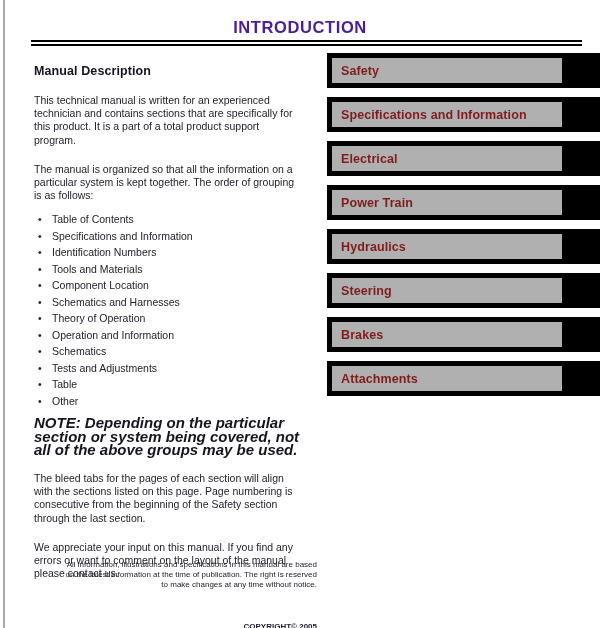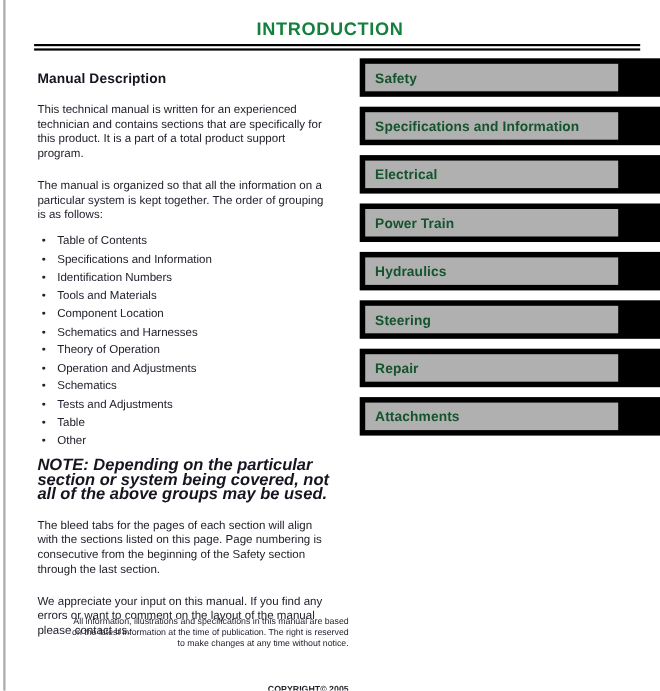--- a/index.html
+++ b/index.html
@@ -37,21 +37,21 @@
   
   #page-title {
     position: absolute;
     left: 0;
     top: 18px;
     width: 600px;
     text-align: center;
     font-size: 16.5px;
     font-weight: bold;
     letter-spacing: 0.6px;
-    color: #15803d;
+    color: #4c1d95;
   }
   #title-rules {
     position: absolute;
     left: 31px;
     top: 40px;
     width: 551px;
   }
   #title-rules .rule {
     height: 2px;
     background: #000000;
@@ -129,21 +129,21 @@
     width: 230px;
     height: 25px;
     background: #b0b0b0;
     display: flex;
     align-items: center;
     box-sizing: border-box;
   }
   .tab-row .tab-label {
     font-size: 12.5px;
     font-weight: bold;
-    color: #14532d;
+    color: #7f1d1d;
     padding-left: 9px;
     letter-spacing: 0.1px;
     white-space: nowrap;
   }
 
   
   #footer {
     position: absolute;
     left: 62px;
     top: 560px;
@@ -191,21 +191,21 @@
     <p class="body-para">The manual is organized so that all the information on a particular system is kept together. The order of grouping is as follows:</p>
 
     <ul id="bullet-list">
       <li><span class="bullet-dot">•</span><span>Table of Contents</span></li>
       <li><span class="bullet-dot">•</span><span>Specifications and Information</span></li>
       <li><span class="bullet-dot">•</span><span>Identification Numbers</span></li>
       <li><span class="bullet-dot">•</span><span>Tools and Materials</span></li>
       <li><span class="bullet-dot">•</span><span>Component Location</span></li>
       <li><span class="bullet-dot">•</span><span>Schematics and Harnesses</span></li>
       <li><span class="bullet-dot">•</span><span>Theory of Operation</span></li>
-      <li><span class="bullet-dot">•</span><span>Operation and Adjustments</span></li>
+      <li><span class="bullet-dot">•</span><span>Operation and Information</span></li>
       <li><span class="bullet-dot">•</span><span>Schematics</span></li>
       <li><span class="bullet-dot">•</span><span>Tests and Adjustments</span></li>
       <li><span class="bullet-dot">•</span><span>Table</span></li>
       <li><span class="bullet-dot">•</span><span>Other</span></li>
     </ul>
 
     <p class="note-para">NOTE: Depending on the particular section or system being covered, not all of the above groups may be used.</p>
 
     <p class="body-para">The bleed tabs for the pages of each section will align with the sections listed on this page. Page numbering is consecutive from the beginning of the Safety section through the last section.</p>
 
@@ -238,21 +238,21 @@
         <span class="tab-label">Hydraulics</span>
       </div>
     </div>
     <div class="tab-row">
       <div class="tab-face">
         <span class="tab-label">Steering</span>
       </div>
     </div>
     <div class="tab-row">
       <div class="tab-face">
-        <span class="tab-label">Repair</span>
+        <span class="tab-label">Brakes</span>
       </div>
     </div>
     <div class="tab-row">
       <div class="tab-face">
         <span class="tab-label">Attachments</span>
       </div>
     </div>
   </div>
 
   <div id="footer">All information, illustrations and specifications in this manual are based on the latest information at the time of publication. The right is reserved to make changes at any time without notice.</div>

